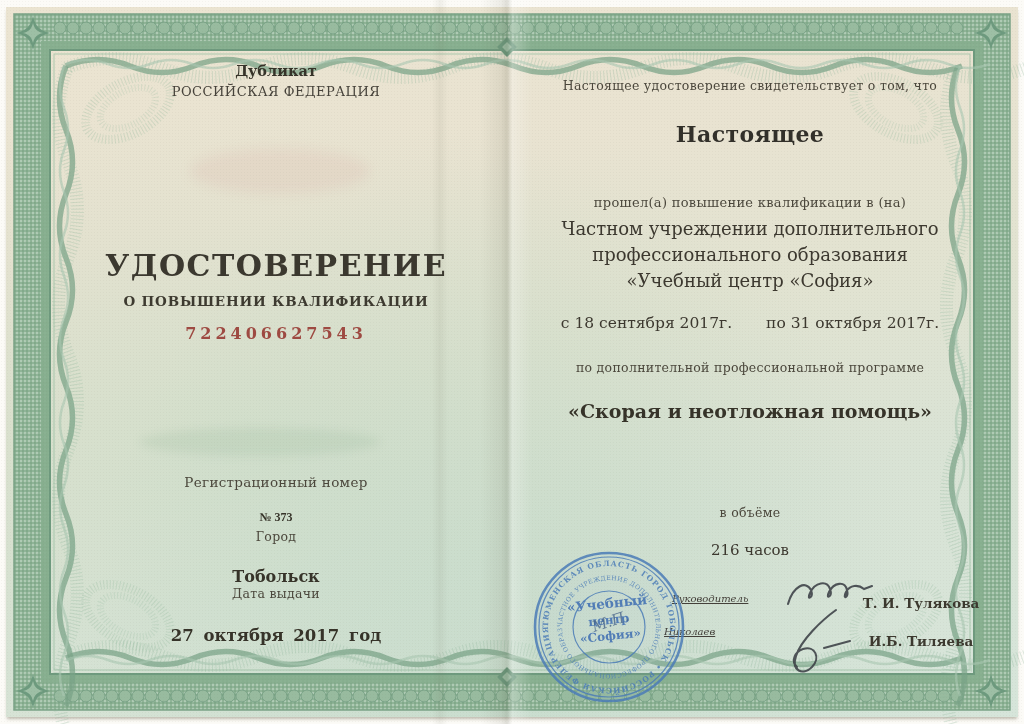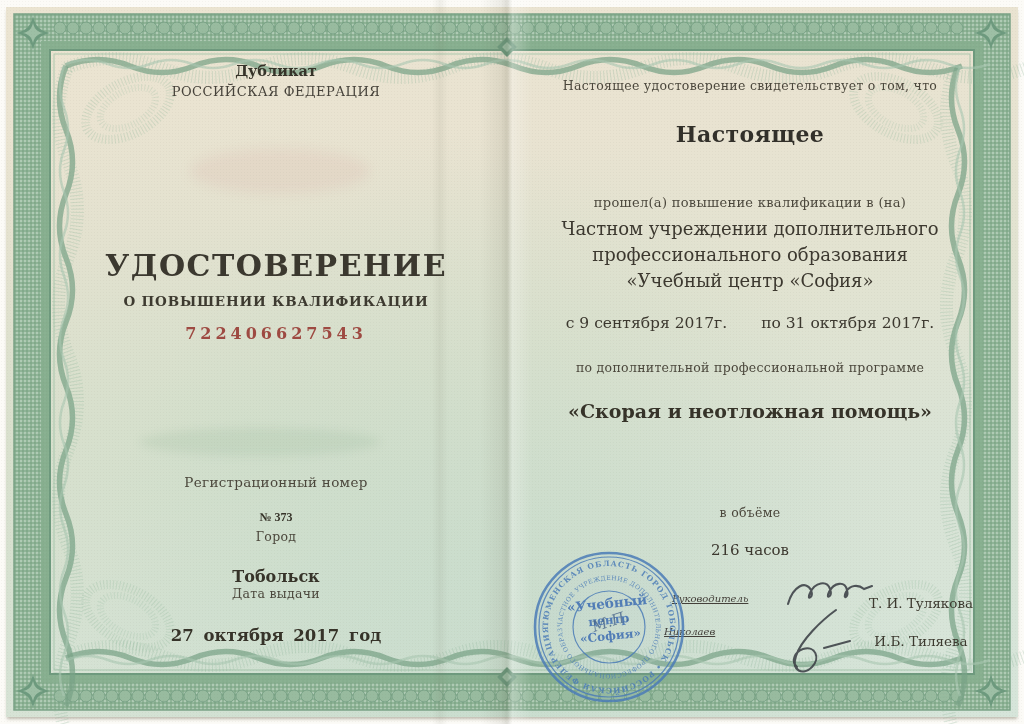--- a/index.html
+++ b/index.html
@@ -29,21 +29,21 @@
   .small{font-size:12.5px;letter-spacing:.3px;color:#4b473c;}
   .b{font-weight:bold;color:#363329;}
   .it{font-style:italic;}
   .title{font-size:30px;font-weight:bold;letter-spacing:1.5px;color:#3b382f;}
   .subtitle{font-size:13.5px;font-weight:bold;letter-spacing:.8px;color:#3d3a30;}
   .serial{font-size:16px;font-weight:bold;letter-spacing:4px;color:#9e4a42;}
   .name{font-size:22px;font-weight:bold;letter-spacing:.4px;color:#32302a;}
   .inst{font-size:18px;color:#3c382f;}
   .dates{display:flex;justify-content:center;gap:34px;font-size:15.5px;color:#3c382f;}
   .sig-label{position:absolute;font-style:italic;font-size:10px;color:#44403a;text-align:left;text-decoration:underline;}
-  .sig-name{position:absolute;left:856px;width:130px;text-align:center;font-size:13.5px;color:#3c392f;}
+  .sig-name{position:absolute;left:856px;width:130px;text-align:center;font-size:13.5px;color:#3c392f;font-weight:bold;}
 </style>
 </head>
 <body>
 
 <div class="scan">
   <div class="paper"></div>
 
   <svg class="overlay" id="deco" viewBox="0 0 1024 724">
       <defs>
         <pattern id="bandtex" width="4" height="4" patternUnits="userSpaceOnUse">
@@ -249,21 +249,21 @@
   <div class="t lp small" style="top:586px;text-align:center;">Дата выдачи</div>
   <div class="t lp b" style="top:626px;font-size:16.5px;word-spacing:4px;">27 октября  2017 год</div>
 
   <div class="t rp small" style="top:78px;">Настоящее удостоверение свидетельствует о том, что</div>
   <div class="t rp name" style="top:121px;">Настоящее</div>
   <div class="t rp small" style="top:195px;font-size:13px;">прошел(а) повышение квалификации в (на)</div>
   <div class="t rp inst" style="top:218px;">Частном учреждении дополнительного</div>
   <div class="t rp inst" style="top:244px;">профессионального образования</div>
   <div class="t rp inst" style="top:270px;">«Учебный центр «София»</div>
   <div class="t rp dates" style="top:314px;">
-    <span>с 9 сентября  2017г.</span>
+    <span>с 18 сентября  2017г.</span>
     <span>по 31 октября 2017г.</span>
   </div>
   <div class="t rp small" style="top:360px;font-size:12.5px;">по дополнительной профессиональной программе</div>
   <div class="t rp b" style="top:400px;font-size:19px;">«Скорая и неотложная помощь»</div>
   <div class="t rp small" style="top:505px;">в объёме</div>
   <div class="t rp" style="top:541px;font-size:15px;color:#3c382f;">216 часов</div>
 
   <div class="sig-label" style="left:672px;top:593px;">Руководитель</div>
   <div class="sig-label" style="left:664px;top:626px;">Николаев</div>
   <div class="sig-name" style="top:595px;">Т. И. Тулякова</div>

